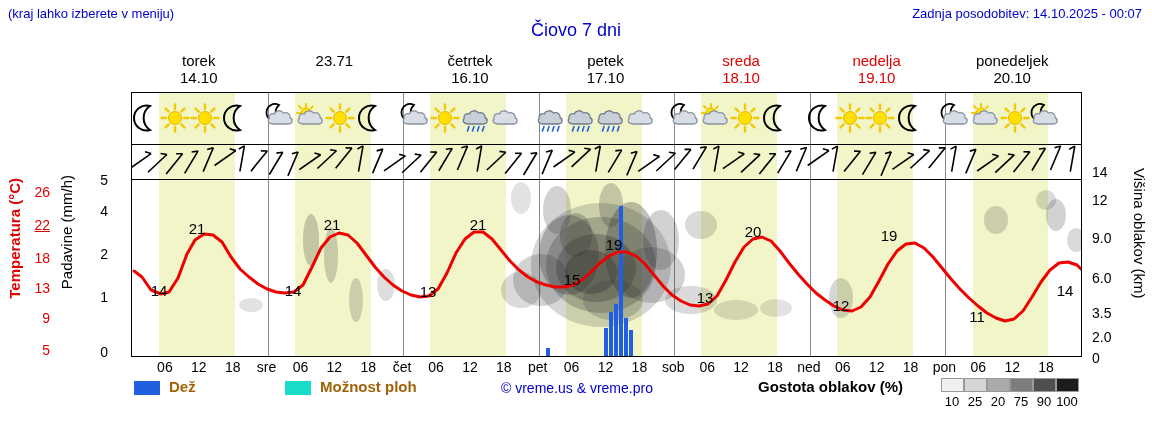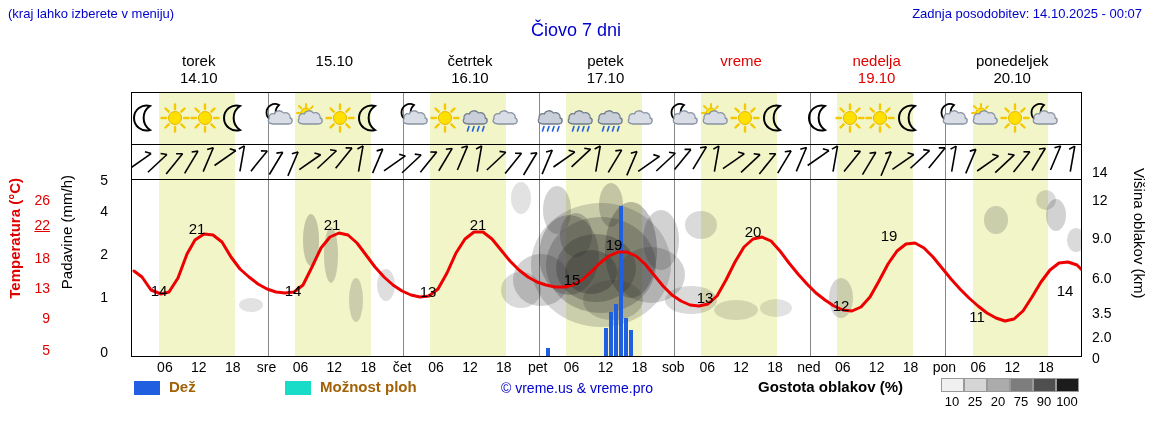--- a/index.html
+++ b/index.html
@@ -67,49 +67,50 @@
 <div class="abs" id="top-left-note">(kraj lahko izberete v meniju)</div>
 <div class="abs" id="chart-title">Čiovo 7 dni</div>
 <div class="abs" id="top-right-note">Zadnja posodobitev: 14.10.2025 - 00:07</div>
 
 <div id="day-headers">
     <div class="dayhdr" style="left: 131px; top: 52px; width: 135.571px;">
       <div>torek</div>
       <div>14.10</div>
     </div>
     <div class="dayhdr" style="left: 266.571px; top: 52px; width: 135.571px;">
-      <div>15.10</div>
+      <div>23.71</div>
     </div>
     <div class="dayhdr" style="left: 402.143px; top: 52px; width: 135.571px;">
       <div>četrtek</div>
       <div>16.10</div>
     </div>
     <div class="dayhdr" style="left: 537.714px; top: 52px; width: 135.571px;">
       <div>petek</div>
       <div>17.10</div>
     </div>
     <div class="dayhdr weekend" style="left: 673.286px; top: 52px; width: 135.571px;">
-      <div>vreme</div>
+      <div>sreda</div>
+      <div>18.10</div>
     </div>
     <div class="dayhdr weekend" style="left: 808.857px; top: 52px; width: 135.571px;">
       <div>nedelja</div>
       <div>19.10</div>
     </div>
     <div class="dayhdr" style="left: 944.429px; top: 52px; width: 135.571px;">
       <div>ponedeljek</div>
       <div>20.10</div>
     </div>
   </div>
 
 <div class="axis-label" id="temp-axis-title">Temperatura (°C)</div>
 <div class="axis-label" id="precip-axis-title">Padavine (mm/h)</div>
 <div class="axis-label" id="cloud-axis-title">Višina oblakov (km)</div>
 
 <div id="tick-layer">
-    <div class="tick temp" style="top: 192px;">26</div>
+    <div class="tick temp" style="top: 184px;">26</div>
     <div class="tick temp" style="top: 217px; text-decoration: underline;">22</div>
     <div class="tick temp" style="top: 250px;">18</div>
     <div class="tick temp" style="top: 280px;">13</div>
     <div class="tick temp" style="top: 310px;">9</div>
     <div class="tick temp" style="top: 342px;">5</div>
     <div class="tick precip" style="top: 172px;">5</div>
     <div class="tick precip" style="top: 203px;">4</div>
     <div class="tick precip" style="top: 246px;">2</div>
     <div class="tick precip" style="top: 289px;">1</div>
     <div class="tick precip" style="top: 344px;">0</div>

